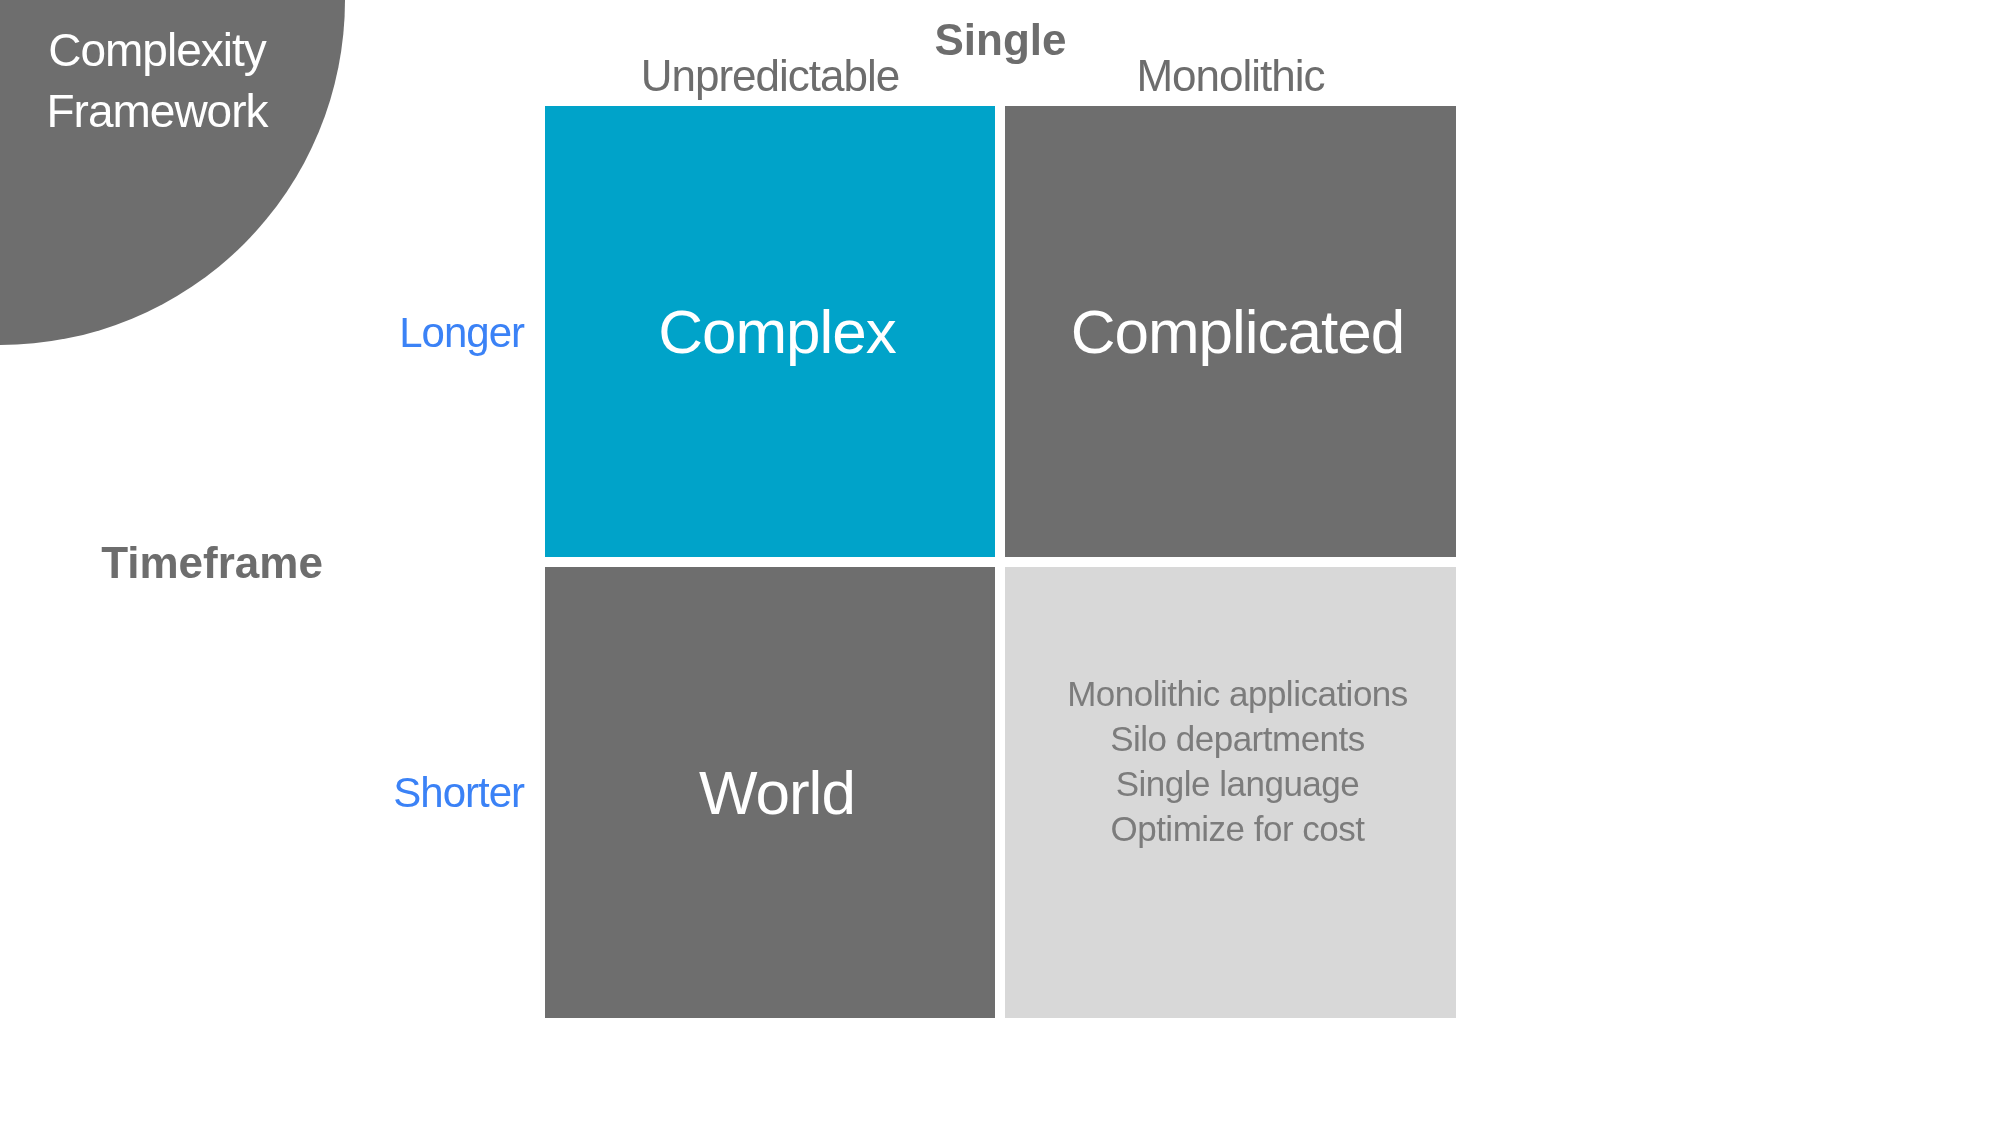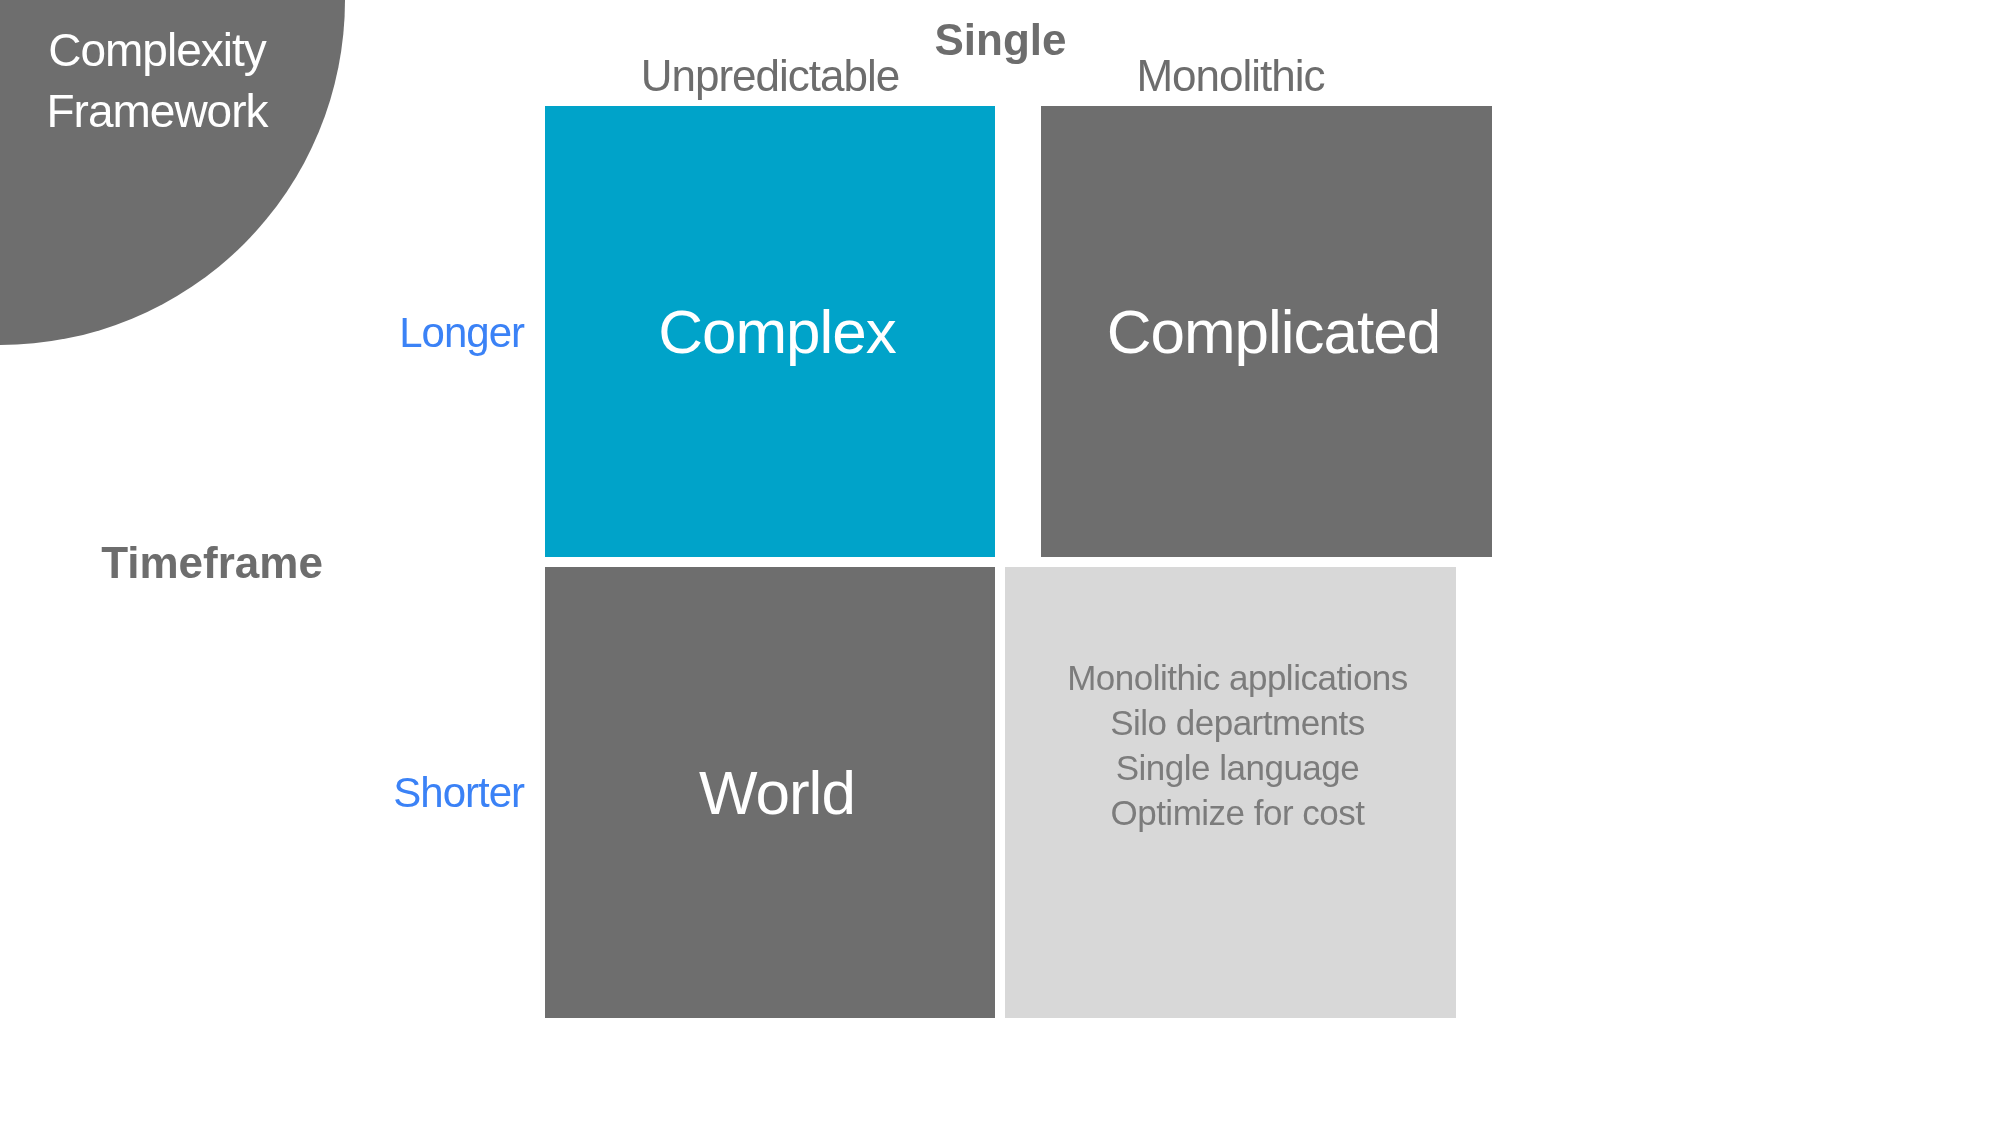--- a/index.html
+++ b/index.html
@@ -102,20 +102,21 @@
     letter-spacing: -1px;
     white-space: nowrap;
   }
   .mono-list {
     width: 100%;
     text-align: center;
     font-size: 35px;
     line-height: 45px;
     color: #7C7C7C;
     letter-spacing: -0.5px;
+    margin-top: 16px;
   }
 </style>
 </head>
 <body>
 
 <div class="slide">
 
   <div class="corner-badge" style="background: rgb(110, 110, 110);">
     <div class="corner-title">
       <div>Complexity</div>
@@ -132,21 +133,21 @@
   <div class="y-axis-title">Timeframe</div>
 
   <div class="row-label top">Longer</div>
 
   <div class="row-label bottom">Shorter</div>
 
   <div class="quadrant q-complex" style="background: rgb(0, 163, 201);">
     <span class="quadrant-label">Complex</span>
   </div>
 
-  <div class="quadrant q-complicated" style="background: rgb(110, 110, 110); margin-left: 36px;">
+  <div class="quadrant q-complicated" style="background: rgb(110, 110, 110);">
     <span class="quadrant-label">Complicated</span>
   </div>
 
   <div class="quadrant q-chaos" style="background: rgb(110, 110, 110);">
     <span class="quadrant-label">World</span>
   </div>
 
   <div class="quadrant q-mono" style="background: rgb(216, 216, 216);">
     <div class="mono-list">
       <div>Monolithic applications</div>

